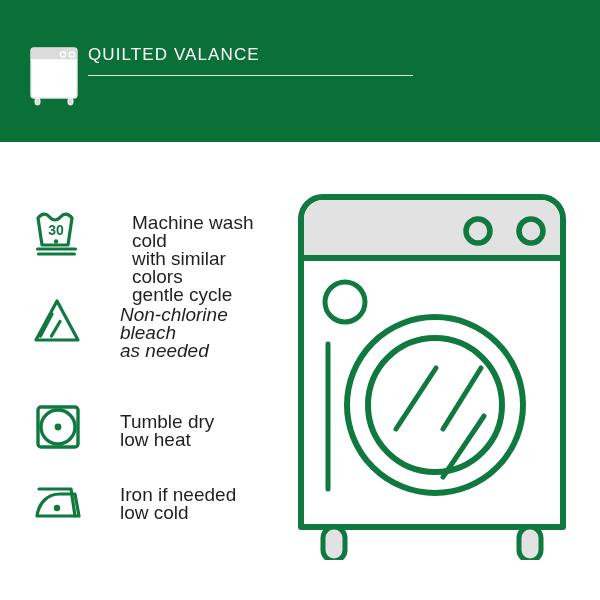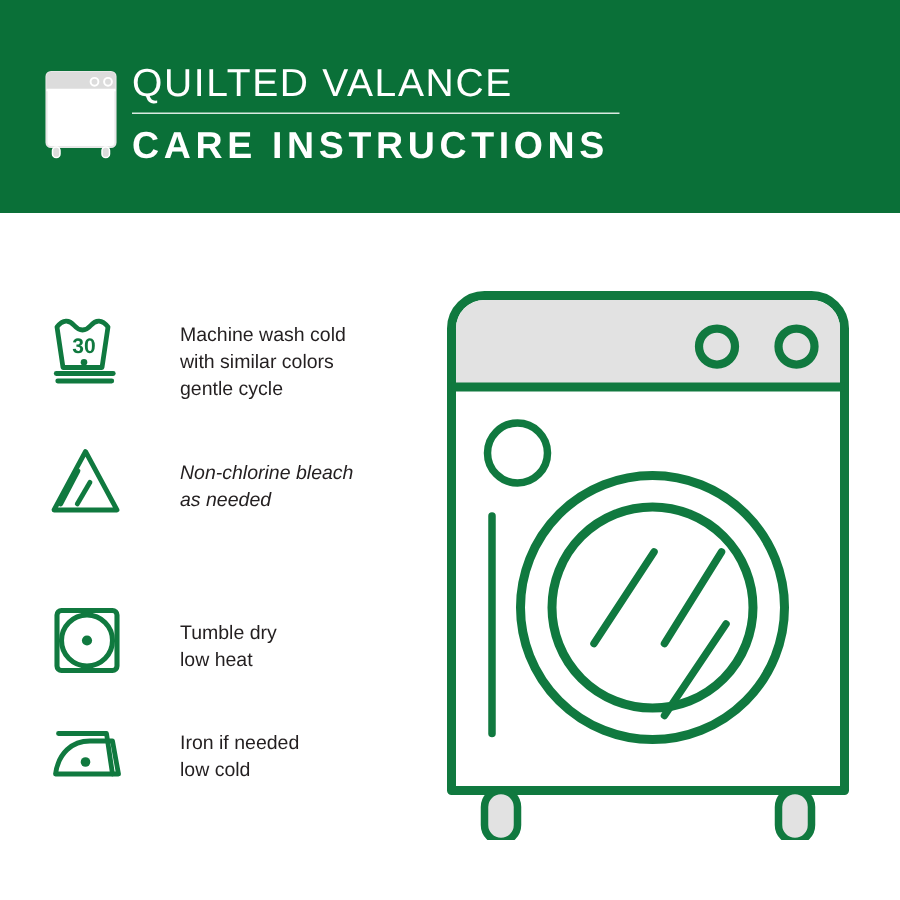--- a/index.html
+++ b/index.html
@@ -36,21 +36,21 @@
     height: 62px;
   }
   #header-titles {
     position: absolute;
     left: 88px;
     top: 40px;
     width: 470px;
   }
   #title-main {
     color: #ffffff;
-    font-size: 26px;
+    font-size: 17px;
     font-weight: 300;
     letter-spacing: 1.1px;
     line-height: 30px;
     white-space: nowrap;
   }
   #title-rule {
     width: 325px;
     height: 1px;
     background: rgba(255,255,255,0.85);
     margin: 5px 0 6px 0;
@@ -75,34 +75,34 @@
   }
 
   
   .care-row {
     position: absolute;
     left: 30px;
     width: 250px;
     display: flex;
     align-items: flex-start;
   }
-  #care-row-0 { top: 62px; }
+  #care-row-0 { top: 62px; gap: 12px; }
   #care-row-1 { top: 150px; font-style: italic; }
   #care-row-2 { top: 257px; }
   #care-row-3 { top: 330px; }
 
   .care-icon {
     width: 62px;
     height: 62px;
     flex: 0 0 62px;
   }
   .care-text {
     margin-left: 28px;
     color: #231f20;
-    font-size: 13px;
+    font-size: 19px;
     line-height: 18px;
     padding-top: 10px;
     white-space: pre-line;
   }
   #care-row-1 .care-text { padding-top: 14px; }
   #care-row-2 .care-text { padding-top: 14px; }
   #care-row-3 .care-text { padding-top: 14px; }
 
   
   #washer-illustration {
@@ -142,21 +142,20 @@
         <line x1="30" y1="45" x2="38" y2="36" stroke="#ffffff" stroke-width="1.2" stroke-linecap="round"></line>
 
         <rect x="9" y="54" width="5" height="7" rx="2.4" fill="#dcdcdc" stroke="#ffffff" stroke-width="1"></rect>
         <rect x="42" y="54" width="5" height="7" rx="2.4" fill="#dcdcdc" stroke="#ffffff" stroke-width="1"></rect>
       </svg>
     </div>
 
     <div id="header-titles">
       <div id="title-main">QUILTED VALANCE</div>
       <div id="title-rule"></div>
-      <div id="title-sub">CARE INSTRUCTIONS</div>
     </div>
 
   </div>
 
   <div id="body-area">
 
     <div class="care-row" id="care-row-0">
       <div class="care-icon">
         <svg viewBox="0 0 62 62" width="62" height="62" aria-hidden="true">
           <g fill="none" stroke="#10793f" stroke-width="3.2" stroke-linecap="round" stroke-linejoin="round">

